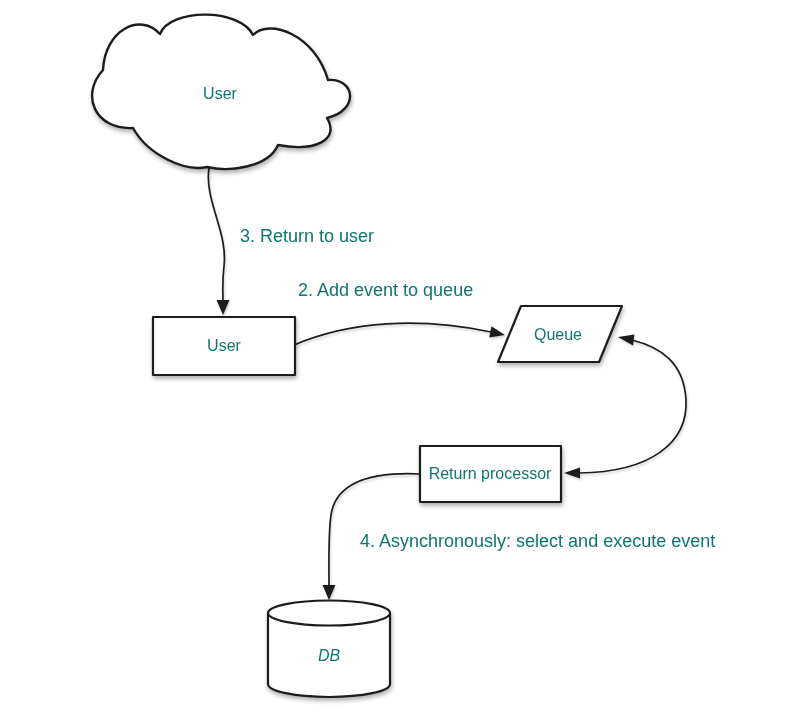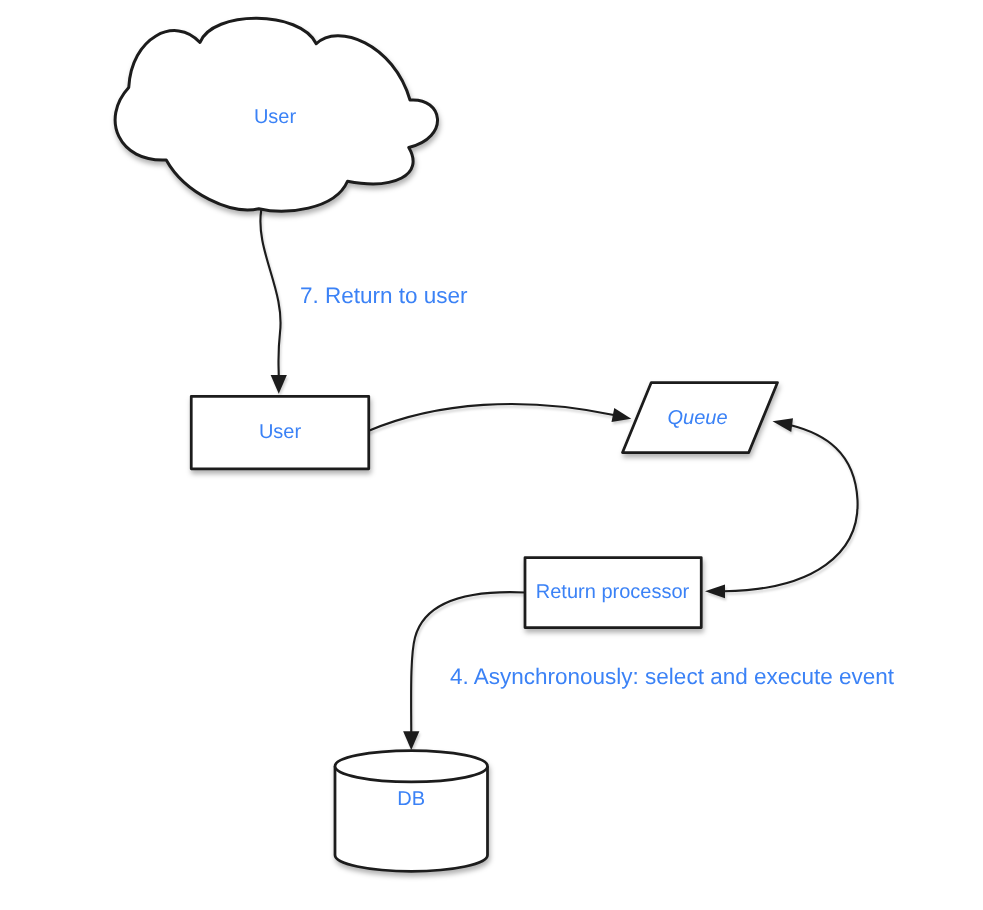--- a/index.html
+++ b/index.html
@@ -38,21 +38,21 @@
     stroke: #1c1c1c;
     stroke-width: 1.7;
     stroke-linecap: round;
   }
   .arrowhead {
     fill: #1c1c1c;
     stroke: none;
   }
   .label {
     position: absolute;
-    color: #3b82f6;
+    color: #0f766e;
     white-space: nowrap;
     user-select: none;
   }
   .node-label {
     font-size: 16px;
     transform: translate(-50%, -50%);
   }
   .step-label {
     font-size: 18px;
   }
@@ -106,20 +106,21 @@
 
       <rect class="node-shape" x="420" y="446" width="141" height="56"></rect>
 
       <path class="node-shape" d="M 268 613 L 268 684 A 61 13 0 0 0 390 684 L 390 613"></path>
       <ellipse class="node-shape" cx="329" cy="613" rx="61" ry="12.5"></ellipse>
     </g>
   </svg>
 
   <div class="label node-label" style="left:220px; top:94px;">User</div>
   <div class="label node-label" style="left:224px; top:346px;">User</div>
-  <div class="label node-label" style="left:558px; top:335px;font-style:italic;">Queue</div>
+  <div class="label node-label" style="left:558px; top:335px;">Queue</div>
   <div class="label node-label" style="left:490px; top:474px;">Return processor</div>
-  <div class="label node-label" style="left:329px; top:640px;">DB</div>
+  <div class="label node-label" style="left:329px; top:656px;font-style:italic;">DB</div>
 
-  <div class="label step-label" style="left:240px; top:226px;">7. Return to user</div>
+  <div class="label step-label" style="left:298px; top:280px;">2. Add event to queue</div>
+  <div class="label step-label" style="left:240px; top:226px;">3. Return to user</div>
   <div class="label step-label" style="left:360px; top:531px;text-align:right;">4. Asynchronously: select and execute event</div>
 
 </div>
 
 </body></html>

